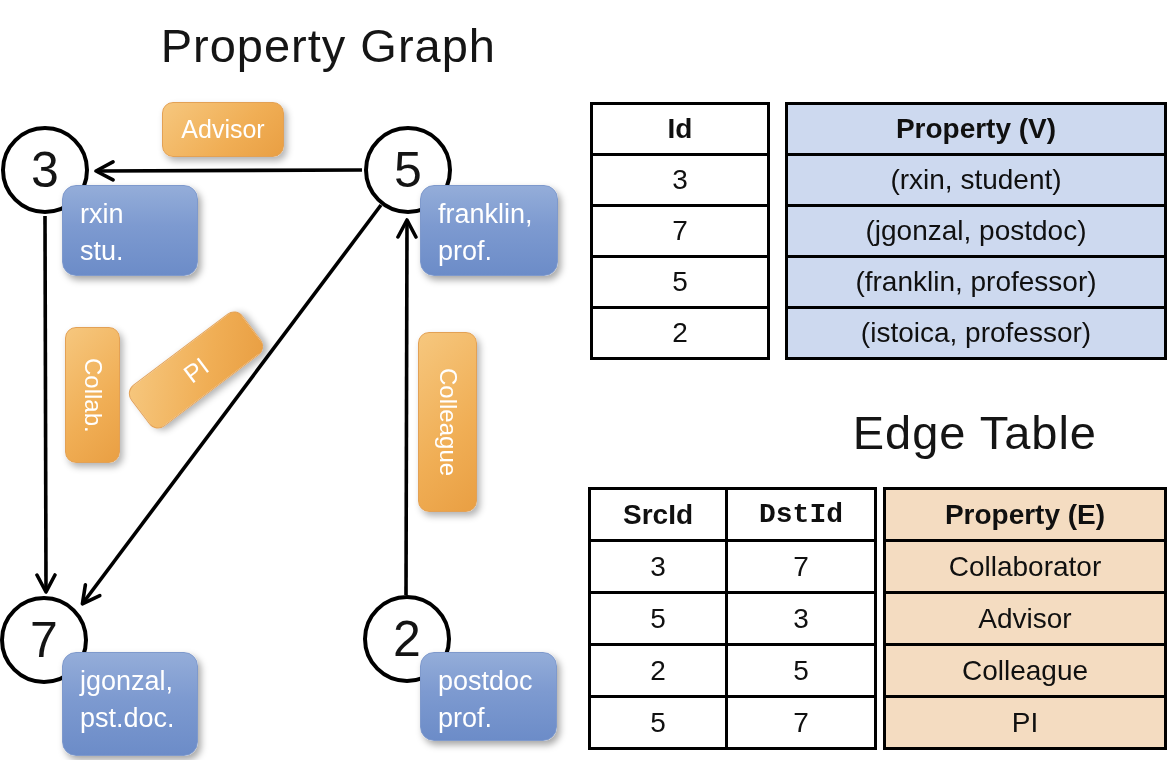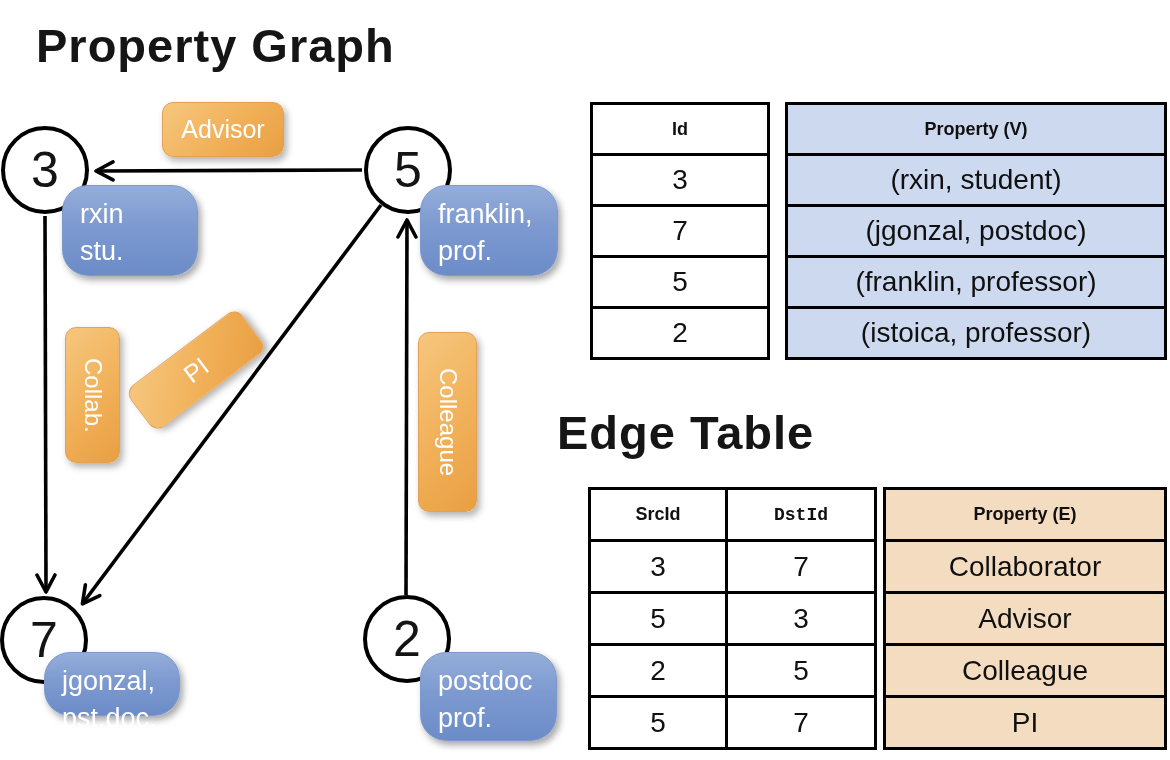--- a/index.html
+++ b/index.html
@@ -3,35 +3,35 @@
 <meta charset="utf-8">
 <style>
   html,body{margin:0;padding:0;background:#ffffff;}
   #canvas{
     position:relative;width:1170px;height:760px;overflow:hidden;
     background:#ffffff;
     font-family:"Liberation Sans", sans-serif;
     color:#111;
   }
   .title{
-    position:absolute;text-align:left;
-    font-size:47px;font-weight:700;letter-spacing:1px;color:#151515;
+    position:absolute;text-align:right;
+    font-size:47px;font-weight:400;letter-spacing:1px;color:#151515;
     white-space:nowrap;
   }
   
   #edges-svg{position:absolute;left:0;top:0;width:570px;height:760px;}
   .vertex-circle{
     position:absolute;width:88px;height:88px;border-radius:50%;
     background:#ffffff;border:4px solid #000;
     display:flex;align-items:center;justify-content:center;
     font-size:50px;font-weight:300;color:#141414;
     box-sizing:border-box;
   }
   .prop-box{
-    position:absolute;border-radius:26px;
+    position:absolute;border-radius:14px;
     background:linear-gradient(180deg,#94add9 0%,#7d9ad0 45%,#6c8cc8 100%);
     border:1px solid #7e99cc;
     box-shadow:3px 4px 7px rgba(0,0,0,0.35);
     color:#fff;font-size:27px;font-weight:300;line-height:1.38;
     padding:10px 0 0 17px;box-sizing:border-box;
   }
   .edge-label{
     position:absolute;border-radius:11px;
     background:linear-gradient(135deg,#f6c77e 0%,#f0ae55 60%,#e99f43 100%);
     border:1px solid #e3a155;
@@ -43,21 +43,21 @@
   .edge-label.h{font-size:25px;}
   .edge-label.v{font-size:24px;}
   .vtext{writing-mode:vertical-rl;}
   
   table.blk{border-collapse:collapse;table-layout:fixed;position:absolute;}
   table.blk td{
     border:3px solid #000;text-align:center;vertical-align:middle;
     font-size:28px;font-weight:300;color:#101010;
     padding:0;overflow:hidden;white-space:nowrap;
   }
-  table.blk td.hdr{font-weight:bold;font-size:18px;}
+  table.blk td.hdr{font-weight:bold;font-size:28px;}
   .fill-v td{background:#cdd9ef;}
   .fill-e td{background:#f4dcc1;}
 </style>
 </head>
 <body>
 
 <div id="canvas">
 
   <div class="title" style="left:36px;top:18px;width:460px;">Property Graph</div>
   <div class="title" style="left:557px;top:405px;width:540px;">Edge Table</div>
@@ -101,21 +101,21 @@
   </div>
 
   <div class="prop-box" style="left:62px;top:185px;width:136px;height:91px;">
     <div>rxin</div>
     <div>stu.</div>
   </div>
   <div class="prop-box" style="left:420px;top:185px;width:138px;height:91px;">
     <div>franklin,</div>
     <div>prof.</div>
   </div>
-  <div class="prop-box" style="left:44px;top:652px;width:136px;height:64px;">
+  <div class="prop-box" style="left:62px;top:652px;width:136px;height:104px;">
     <div>jgonzal,</div>
     <div>pst.doc.</div>
   </div>
   <div class="prop-box" style="left:420px;top:652px;width:137px;height:89px;">
     <div>postdoc</div>
     <div>prof.</div>
   </div>
 
   <table class="blk" style="left:590px;top:102px;width:180px;">
     <tbody>

